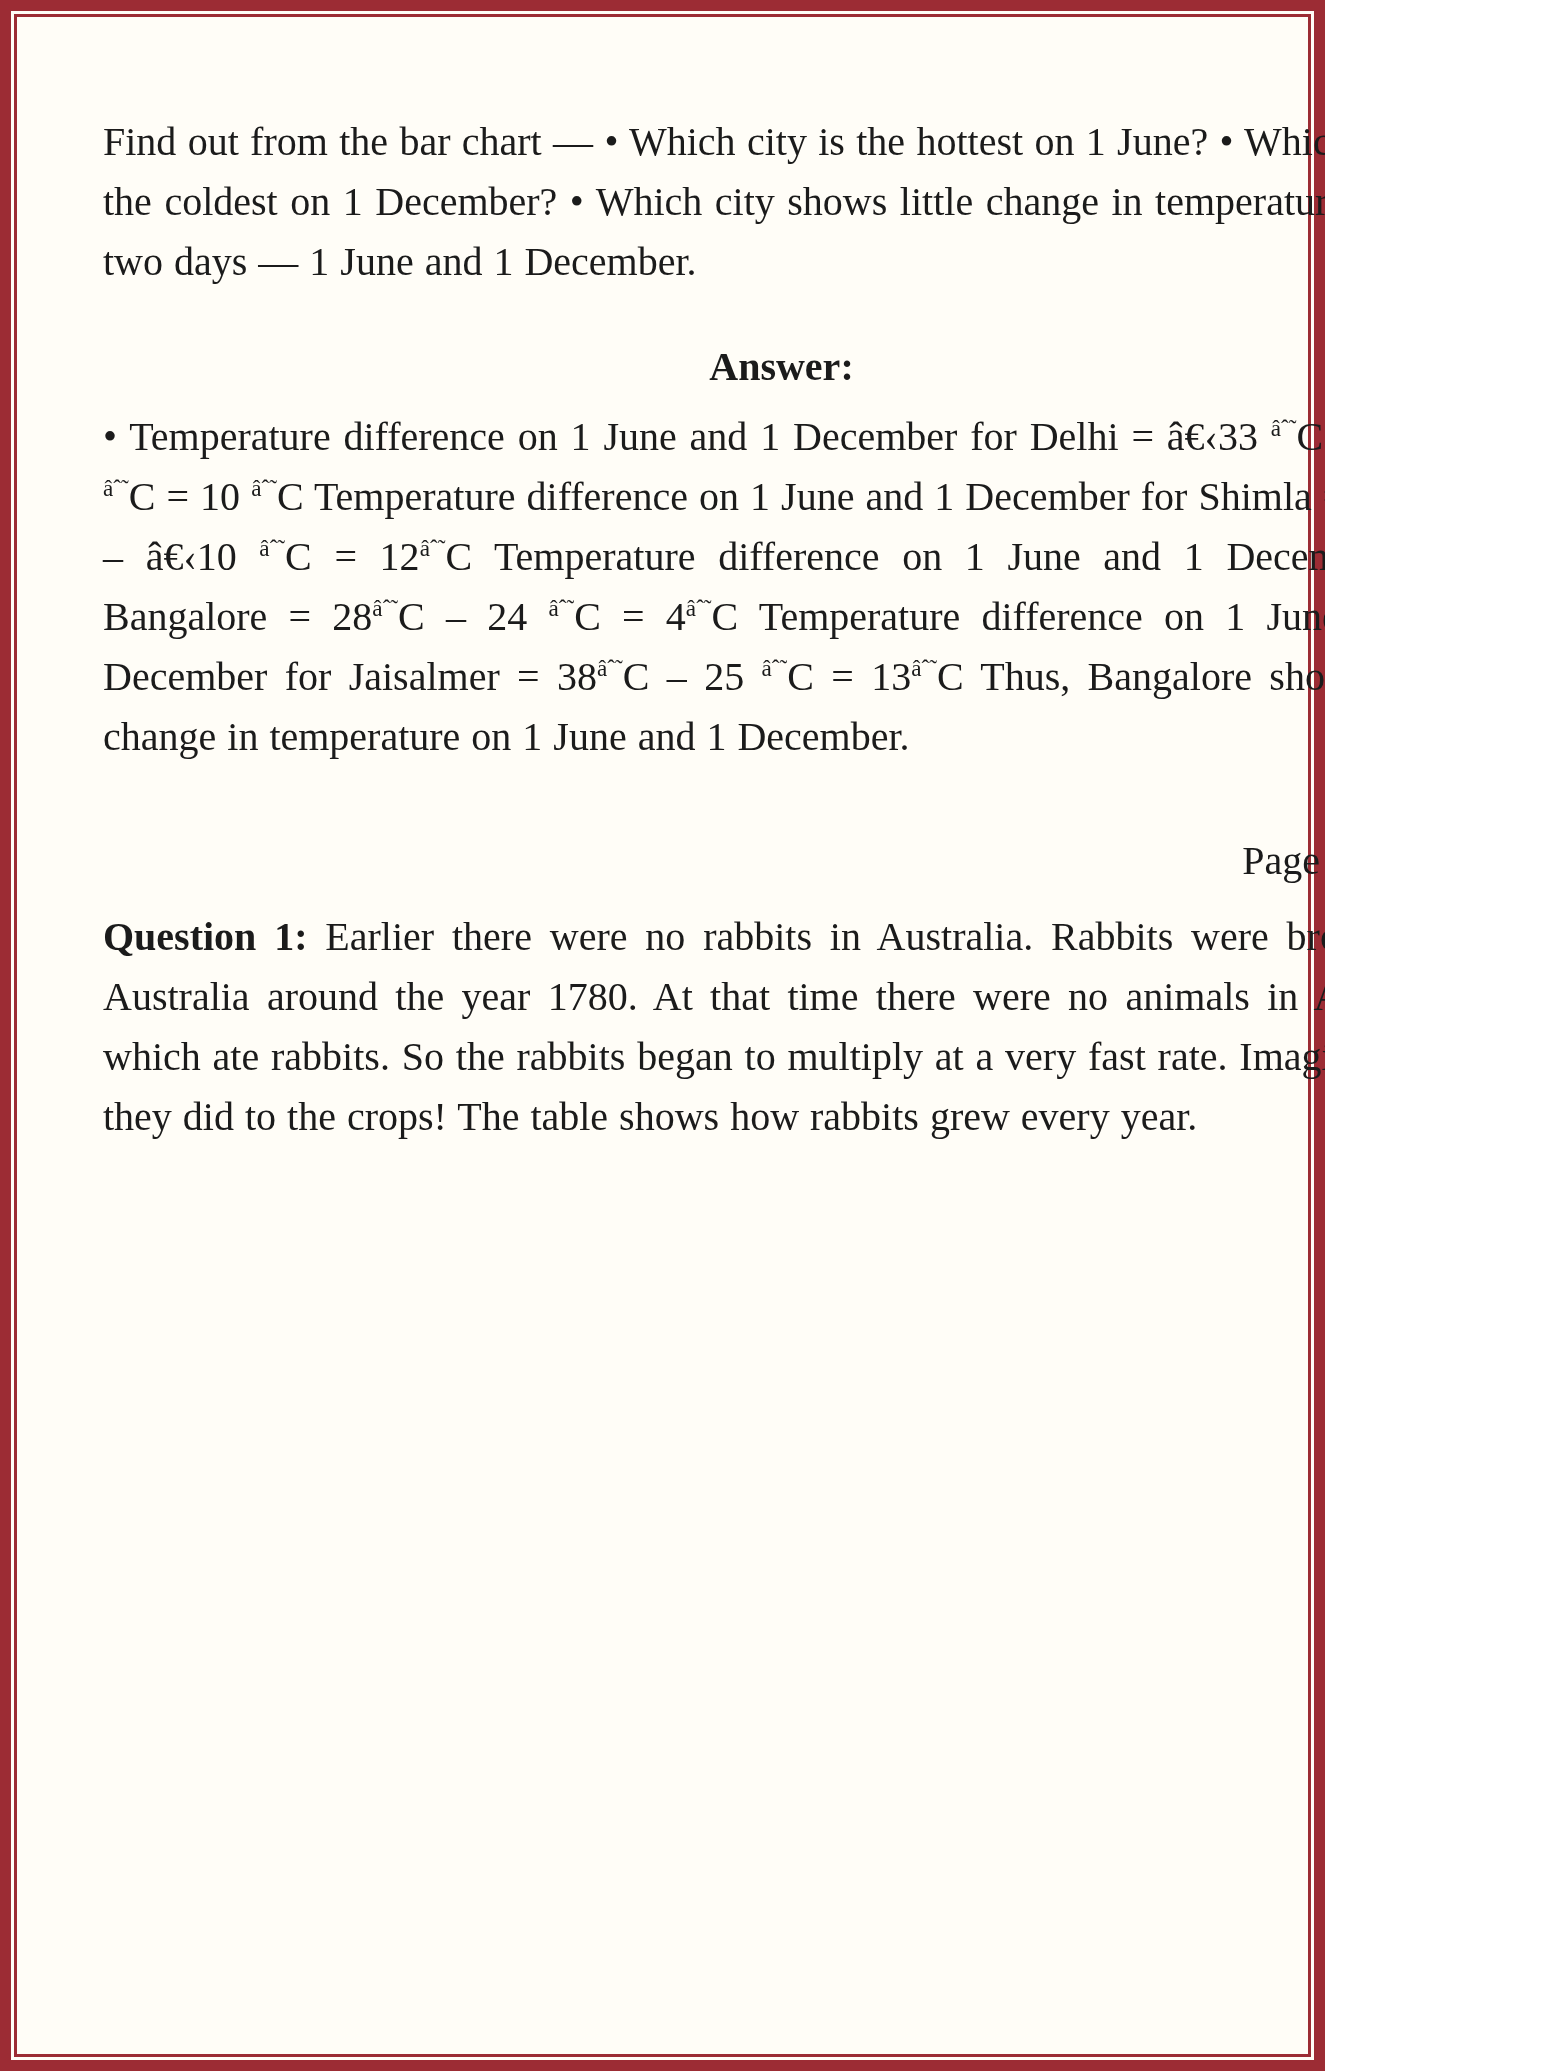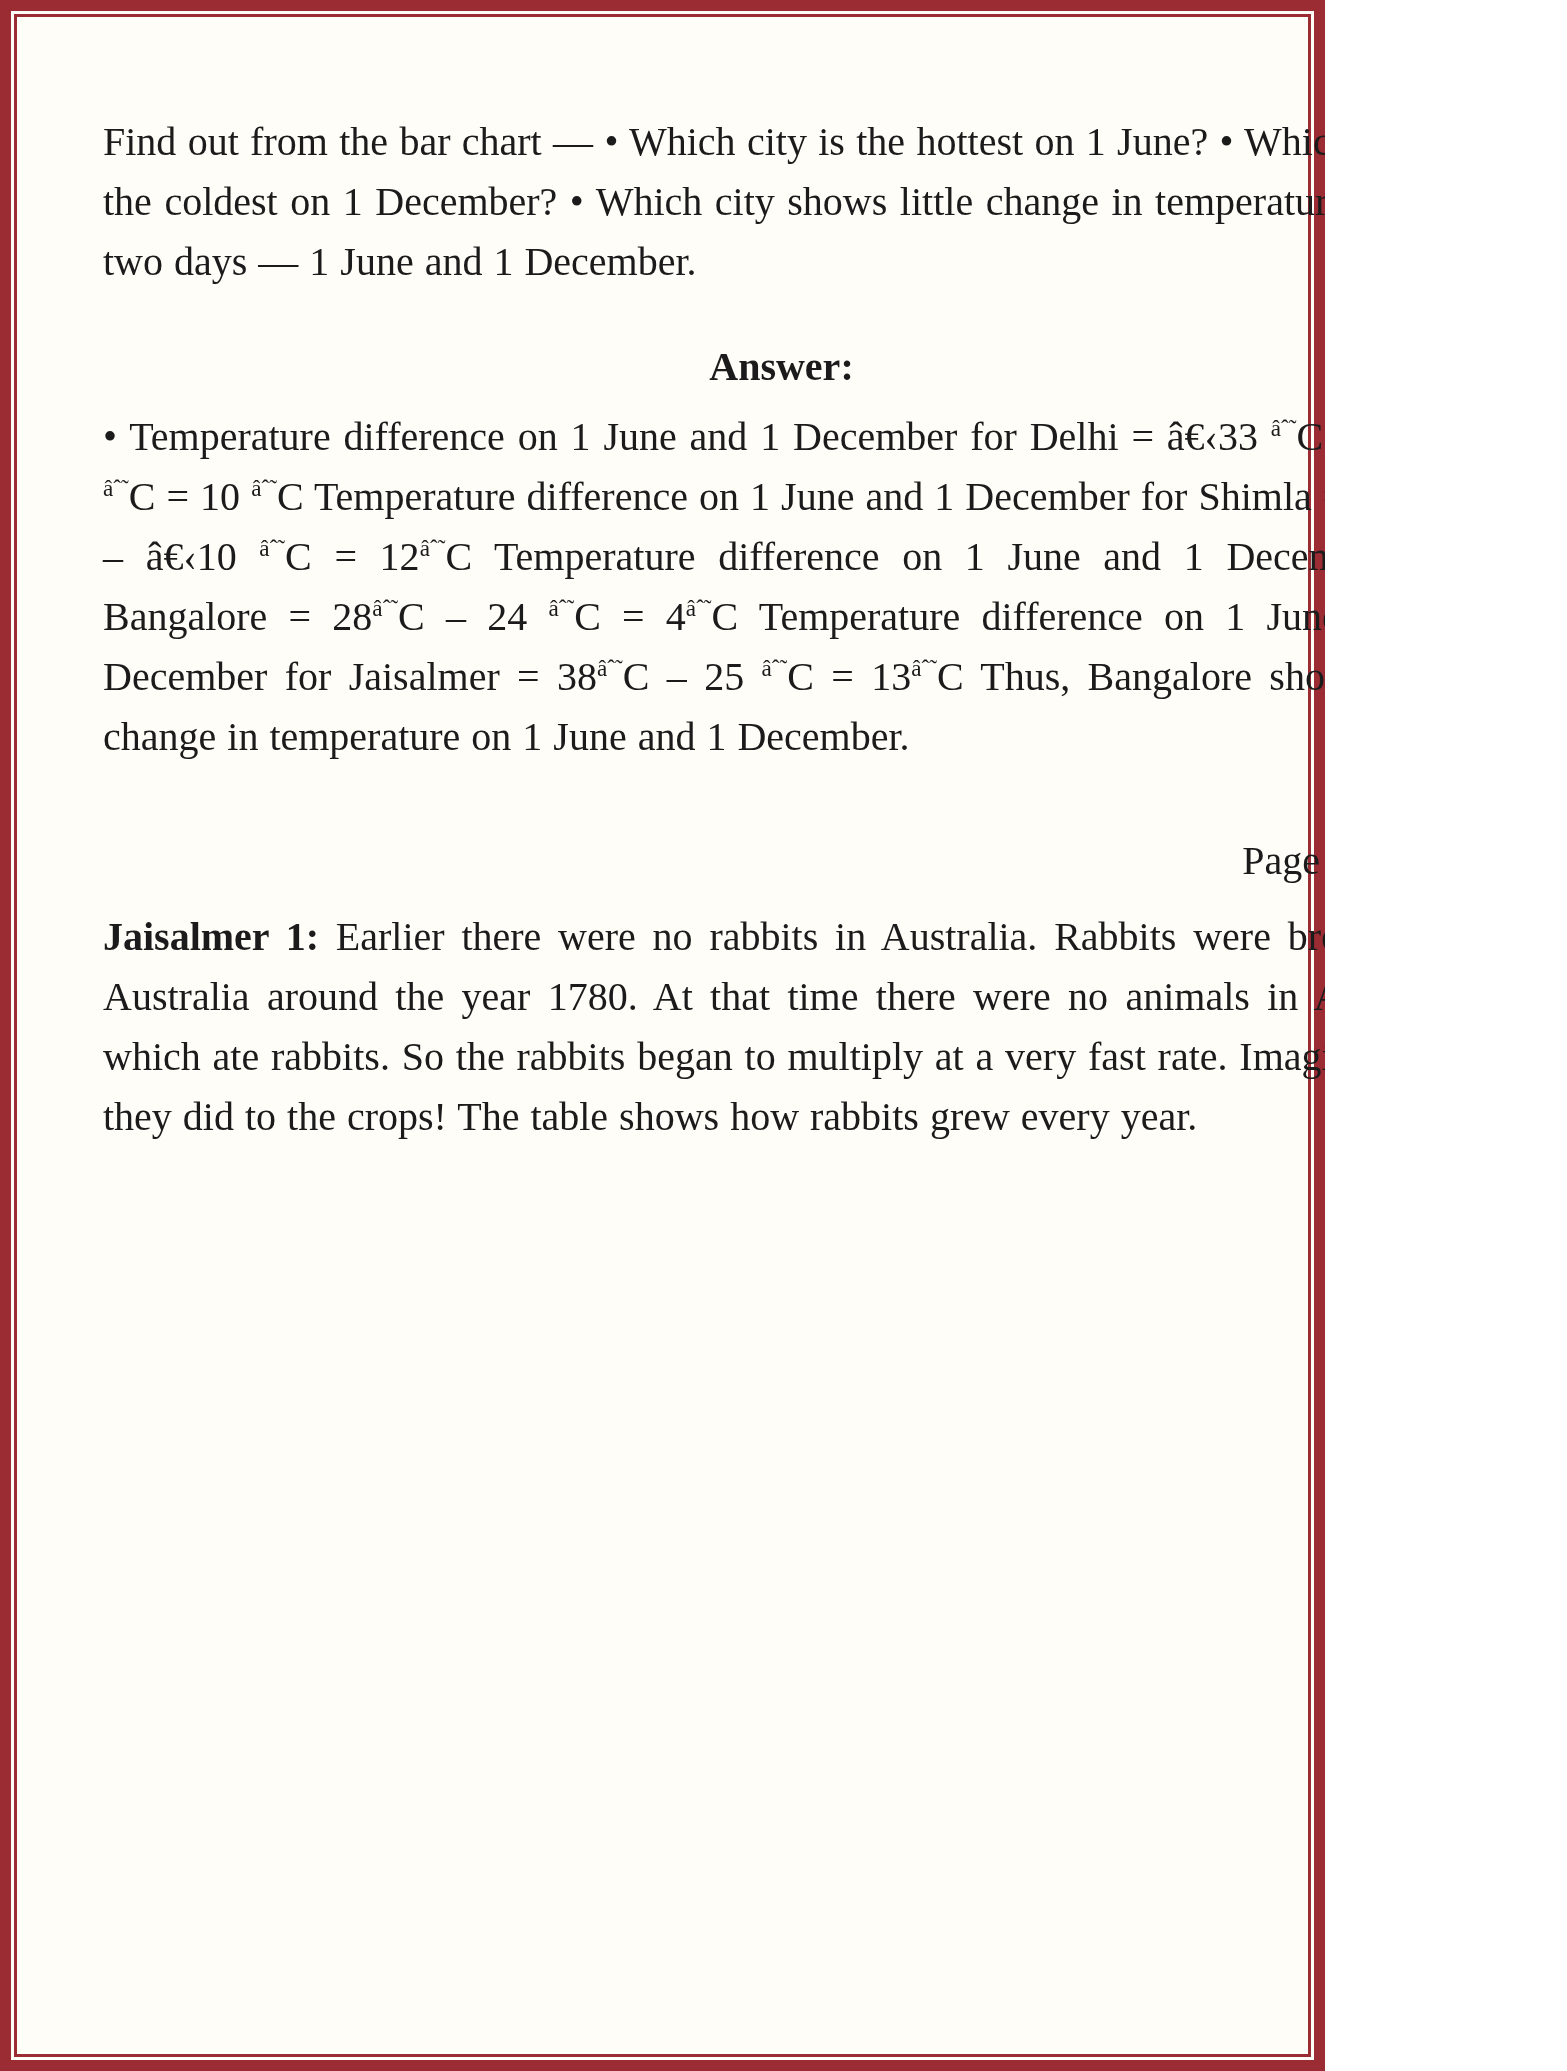--- a/index.html
+++ b/index.html
@@ -80,15 +80,15 @@
     <p class="para intro">Find out from the bar chart — • Which city is the hottest on 1 June? • Which city is the coldest on 1 December? • Which city shows little change in temperature on the two days — 1 June and 1 December.</p>
 
     <p class="answer-heading">Answer:</p>
 
 
 
     <p class="para bullet-3">• Temperature difference on 1 June and 1 December for Delhi = â€‹33 <sup>âˆ˜</sup>C – â€‹23 <sup>âˆ˜</sup>C = 10 <sup>âˆ˜</sup>C Temperature difference on 1 June and 1 December for Shimla = 22 <sup>âˆ˜</sup>C – â€‹10 <sup>âˆ˜</sup>C = 12<sup>âˆ˜</sup>C Temperature difference on 1 June and 1 December for Bangalore = 28<sup>âˆ˜</sup>C – 24 <sup>âˆ˜</sup>C = 4<sup>âˆ˜</sup>C Temperature difference on 1 June and 1 December for Jaisalmer = 38<sup>âˆ˜</sup>C – 25 <sup>âˆ˜</sup>C = 13<sup>âˆ˜</sup>C Thus, Bangalore shows little change in temperature on 1 June and 1 December.</p>
 
     <p class="page-heading">Page No 166:</p>
 
-    <p class="para question"><b>Jaisalmer 1:</b> Earlier there were no rabbits in Australia. Rabbits were brought to Australia around the year 1780. At that time there were no animals in Australia which ate rabbits. So the rabbits began to multiply at a very fast rate. Imagine what they did to the crops! The table shows how rabbits grew every year.</p>
+    <p class="para question"><b>Question 1:</b> Earlier there were no rabbits in Australia. Rabbits were brought to Australia around the year 1780. At that time there were no animals in Australia which ate rabbits. So the rabbits began to multiply at a very fast rate. Imagine what they did to the crops! The table shows how rabbits grew every year.</p>
   </div>
 </div>
 
 </body></html>

